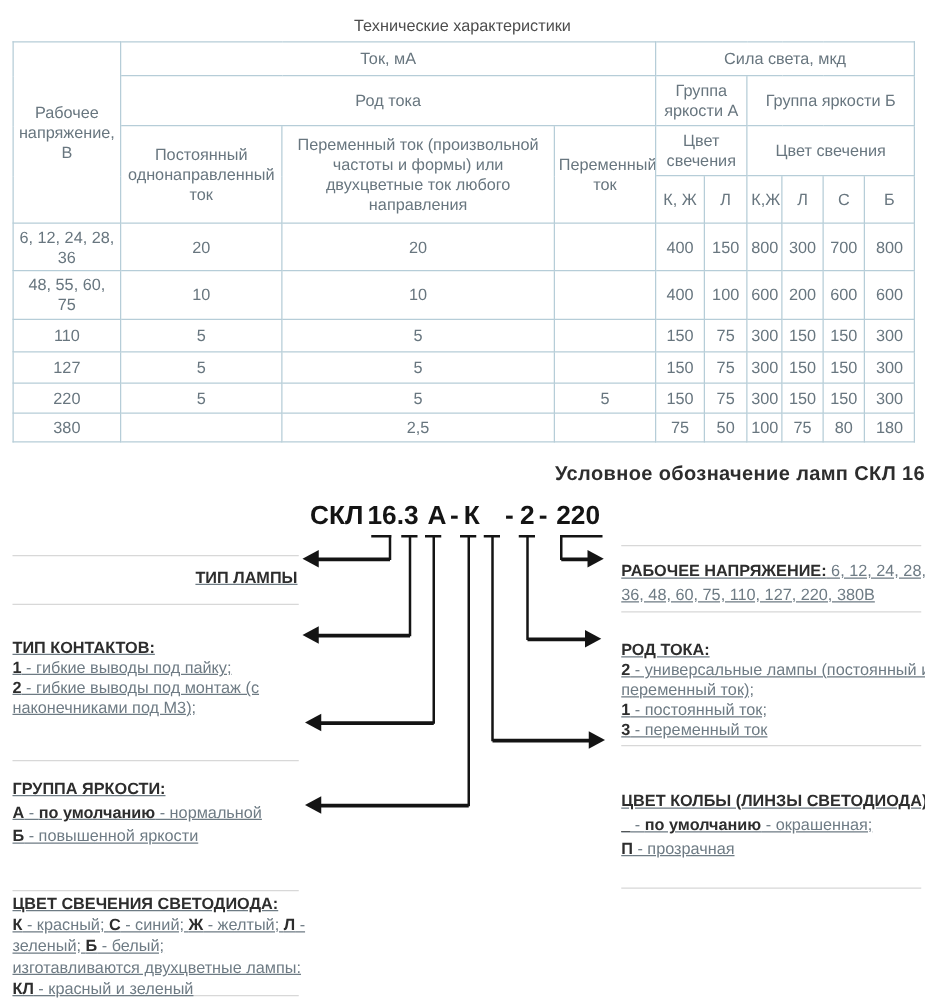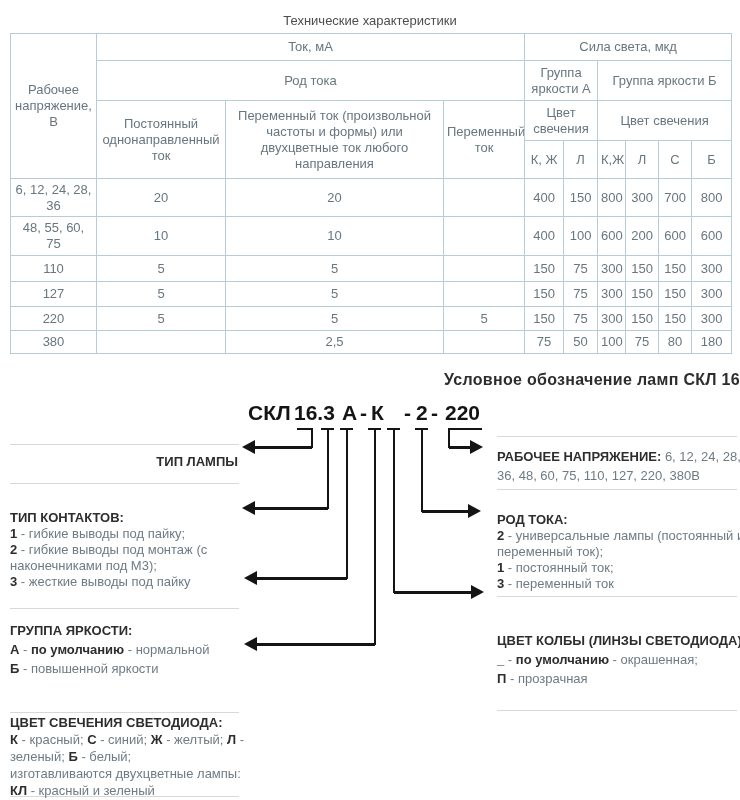--- a/index.html
+++ b/index.html
@@ -19,21 +19,21 @@
   td.csb{padding:0 18px;}
   
   .d-title{position:absolute;top:371px;left:0;width:740px;text-align:right;
            font-size:16px;font-weight:bold;color:#2d2d2d;letter-spacing:.3px;}
   .cp{position:absolute;top:401px;font-size:21px;font-weight:bold;color:#141414;white-space:pre;}
   .dl{position:absolute;background:#141414;}
   .ahl,.ahr{position:absolute;width:0;height:0;border-top:7px solid transparent;border-bottom:7px solid transparent;}
   .ahl{border-right:13px solid #141414;}
   .ahr{border-left:13px solid #141414;}
   .hdiv{position:absolute;height:1px;background:#d8d8d8;}
-  .lg{position:absolute;font-size:13px;color:#6e7b84;white-space:nowrap;}
+  .lg{position:absolute;font-size:13px;color:#6e7b84;white-space:nowrap;text-decoration:underline;}
   .lg .lh{font-weight:bold;color:#2d2d2d;}
   .lg.lh16 div{line-height:16px;} .lg.lh17 div{line-height:17px;} .lg.lh19 div{line-height:19px;}
   .lg .b{font-weight:bold;color:#2d2d2d;}
   #tip-lampy{width:228px;text-align:right;}
 </style>
 </head>
 <body>
 
 <div id="stage">
 
@@ -212,21 +212,20 @@
 
   <div class="lg lh19" id="tip-lampy" style="left:10px;top:452px">
     <div class="lh">ТИП ЛАМПЫ</div>
   </div>
 
   <div class="lg lh16" style="left:10px;top:510px">
     <div class="lh">ТИП КОНТАКТОВ:</div>
     <div><span class="b">1</span><span> - гибкие выводы под пайку;</span></div>
     <div><span class="b">2</span><span> - гибкие выводы под монтаж (с</span></div>
     <div><span>наконечниками под М3);</span></div>
-    <div><span class="b">3</span><span> - жесткие выводы под пайку</span></div>
   </div>
 
   <div class="lg lh19" style="left:10px;top:621px">
     <div class="lh">ГРУППА ЯРКОСТИ:</div>
     <div><span class="b">А</span><span> - </span><span class="b">по умолчанию</span><span> - нормальной</span></div>
     <div><span class="b">Б</span><span> - повышенной яркости</span></div>
   </div>
 
   <div class="lg lh17" style="left:10px;top:714px">
     <div class="lh">ЦВЕТ СВЕЧЕНИЯ СВЕТОДИОДА:</div>

